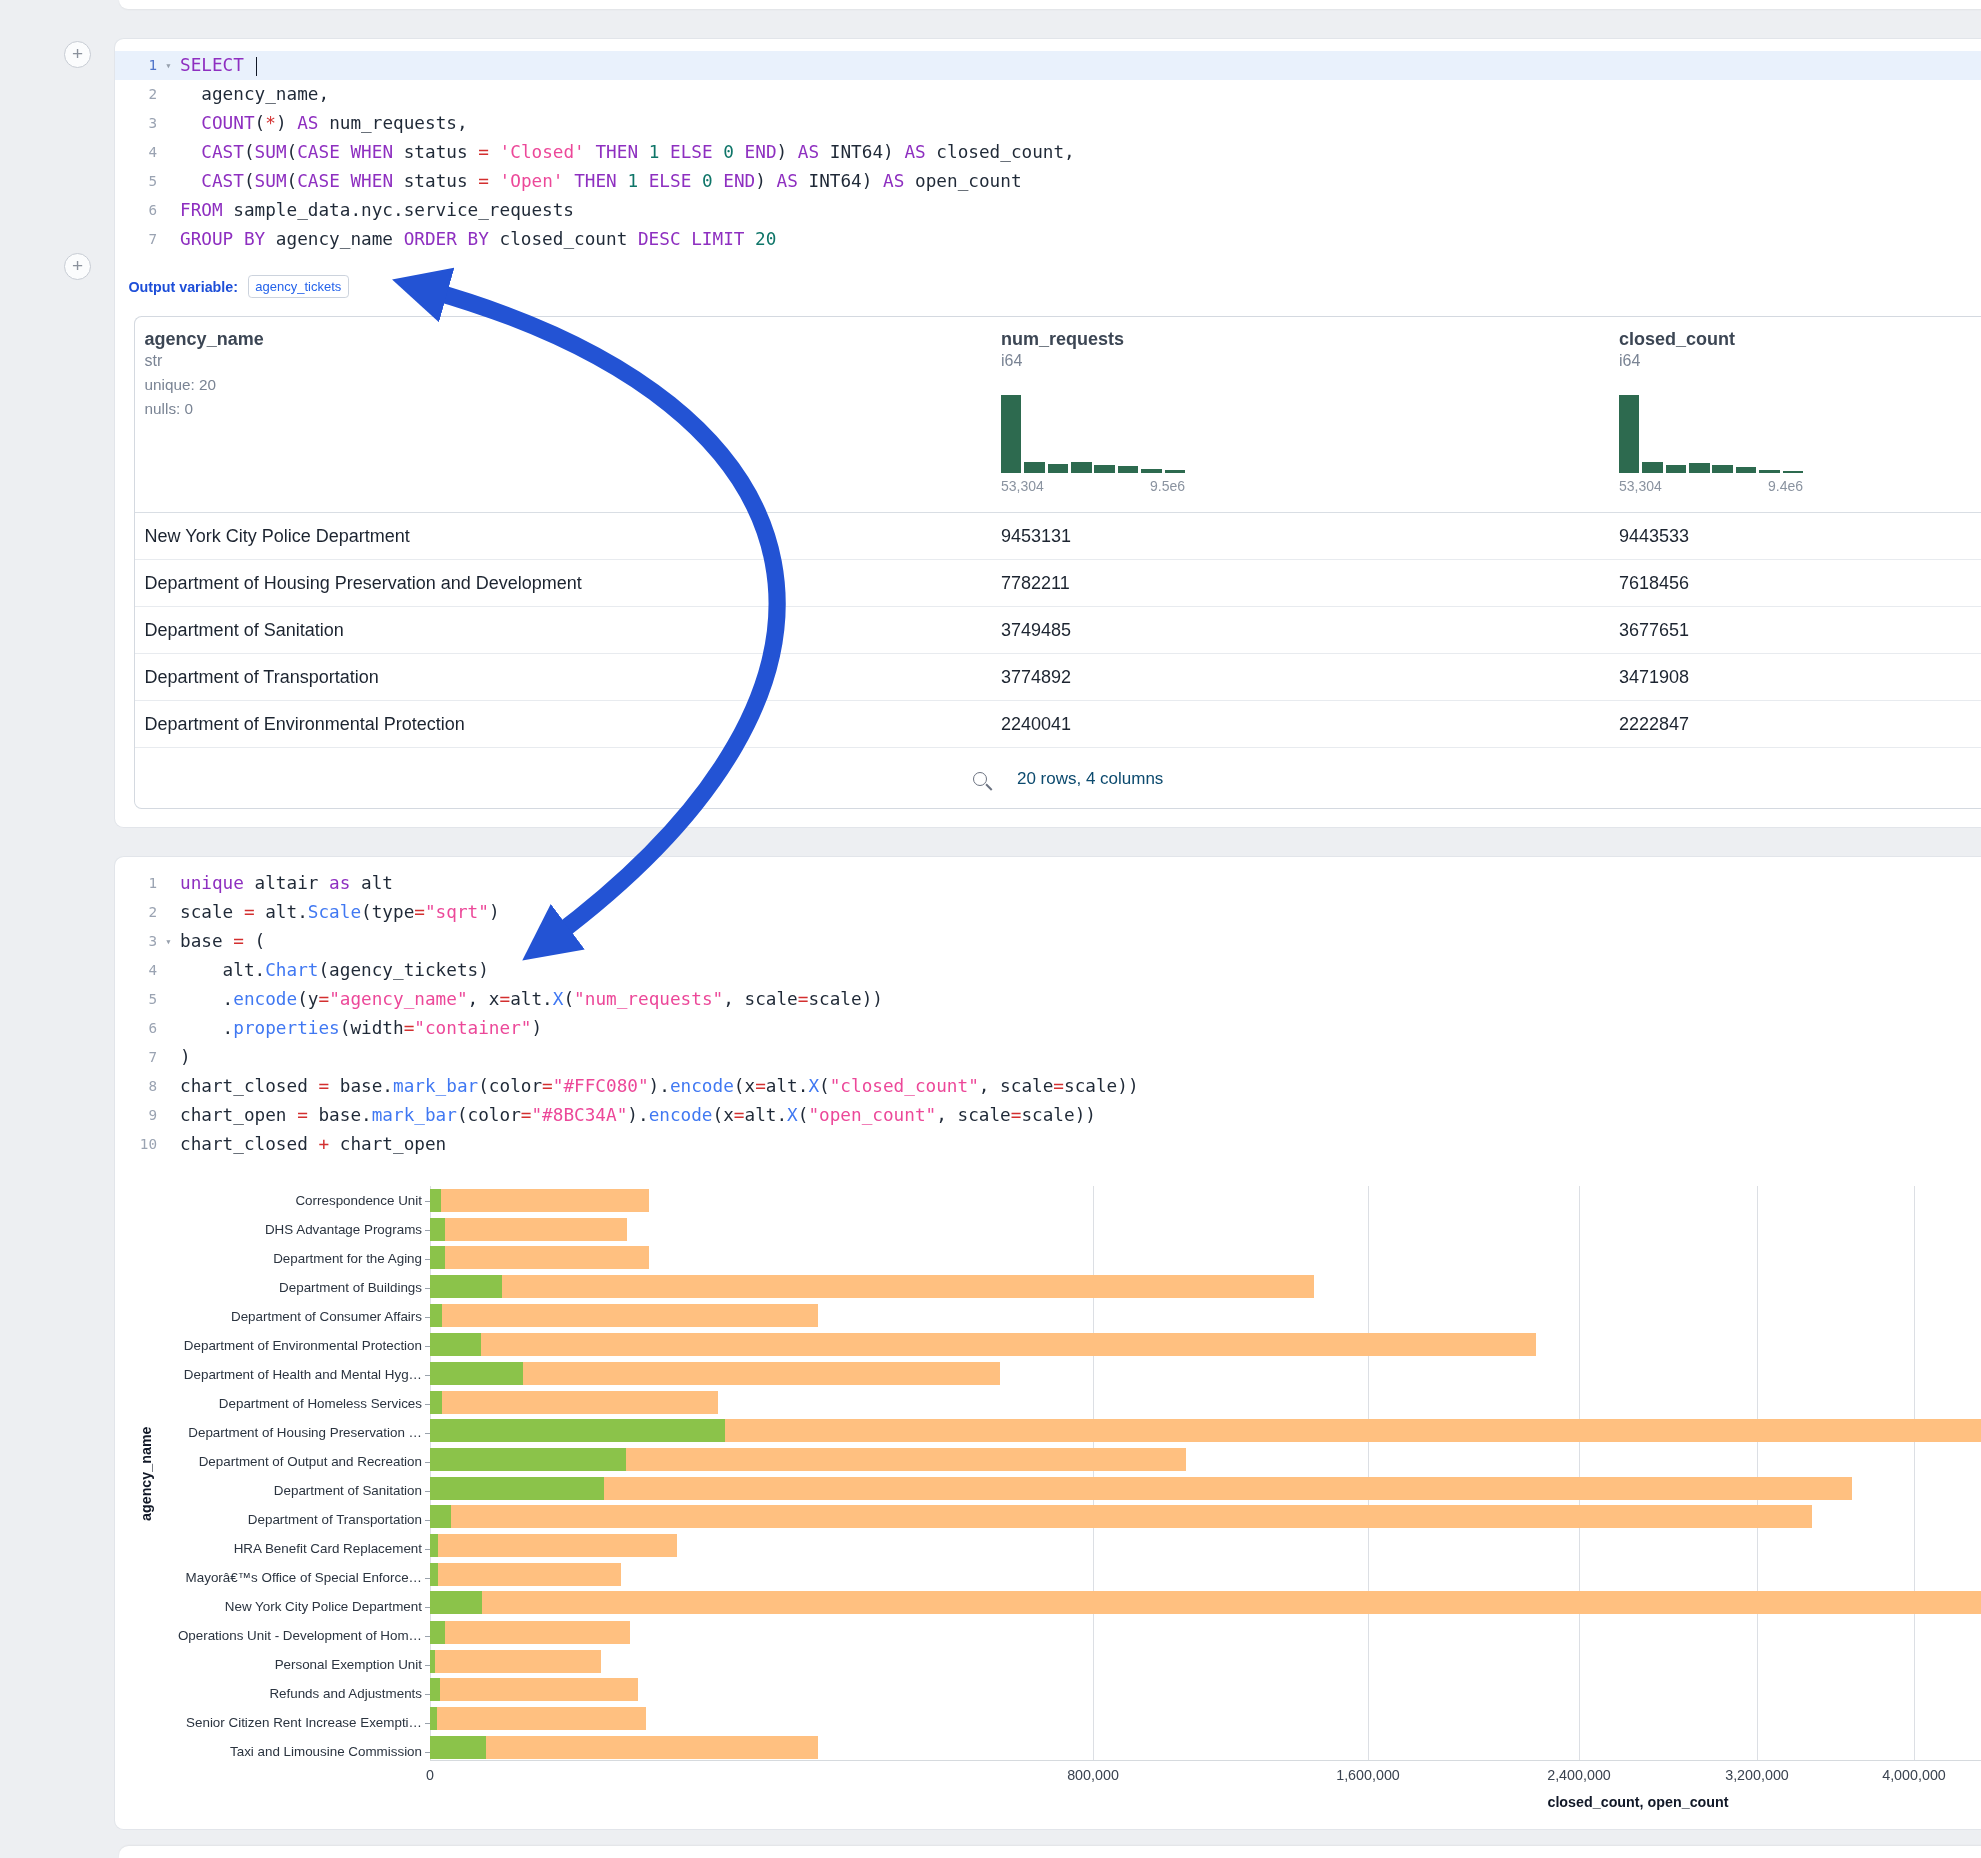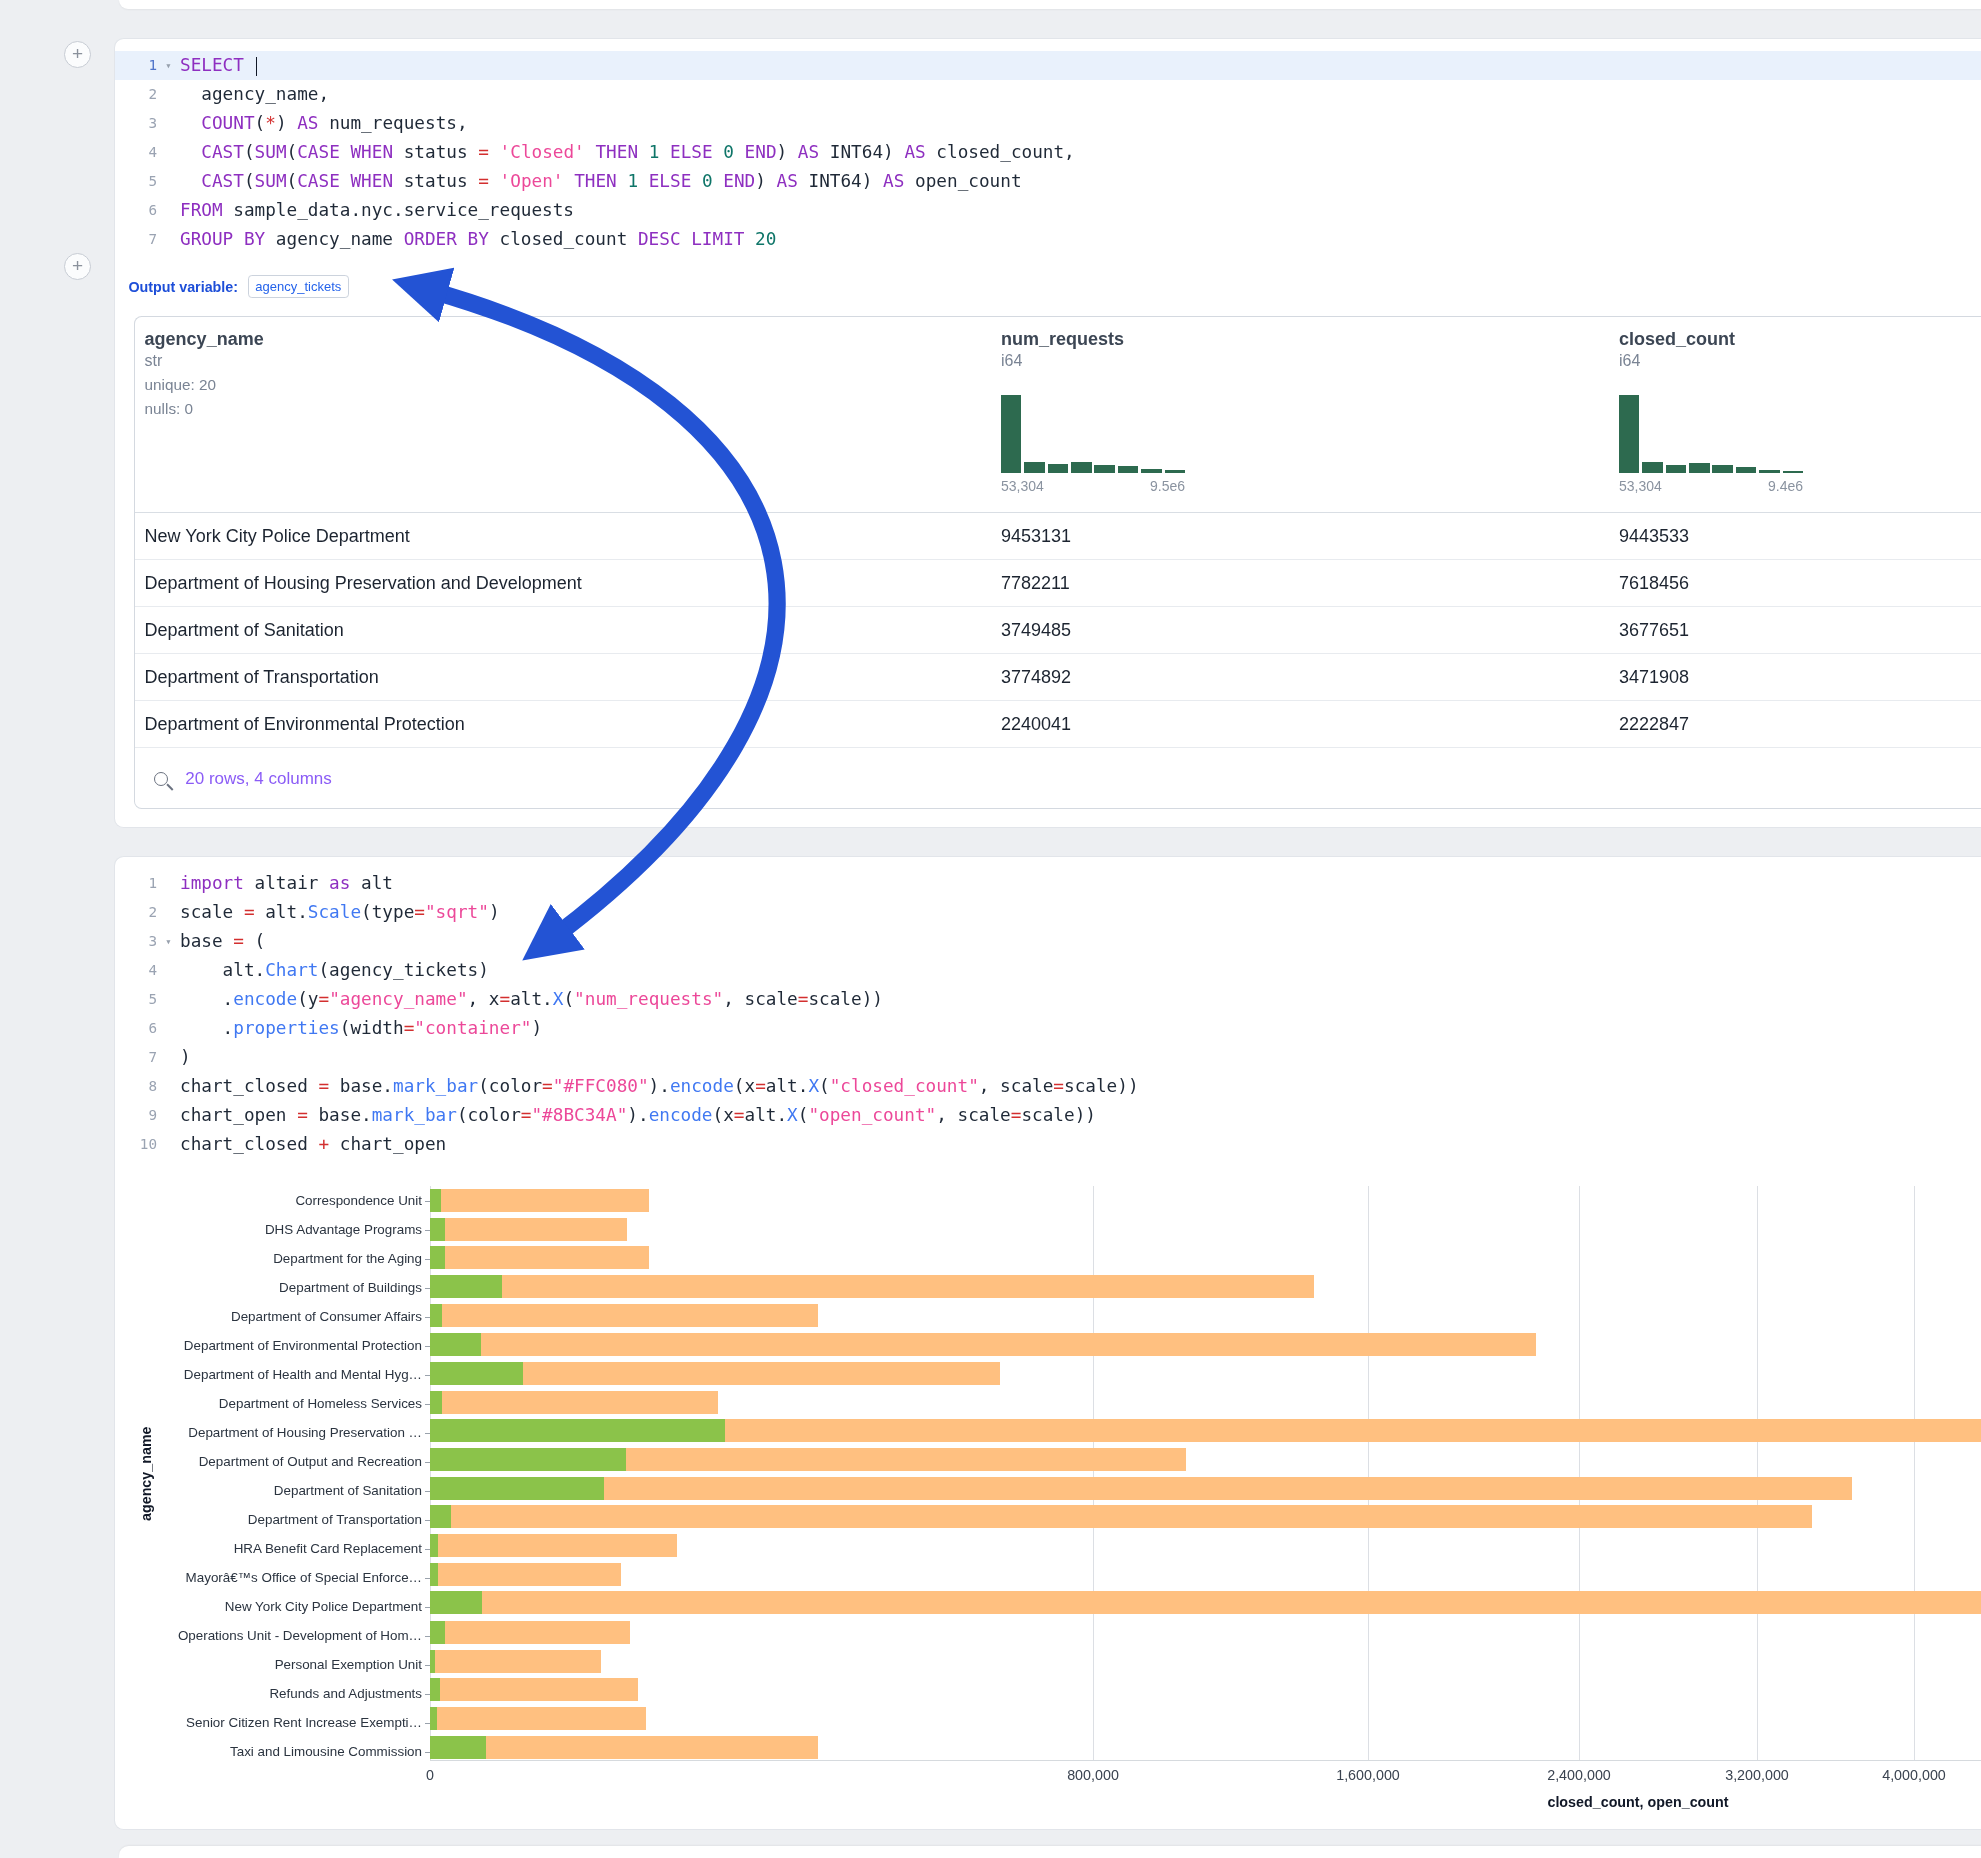--- a/index.html
+++ b/index.html
@@ -50,21 +50,21 @@
   .th-col { position:absolute; top:11.5px; }
   .th-name { font-size:18px; font-weight:bold; color:#3c4654; }
   .th-type { font-size:16px; color:#7a8494; margin-top:2.9px; }
   .th-stat { font-size:15.3px; color:#7a8494; margin-top:5.7px; }
   .th-stat:first-of-type { margin-top:21px; }
   .th-hist { display:flex; align-items:flex-end; gap:2.9px; height:78px; margin-top:25px; width:184px; }
   .hist-bar { flex:1; }
   .hist-labels { display:flex; justify-content:space-between; width:184px; margin-top:4.8px; font-size:14px; color:#8a93a0; }
   .t-row { display:grid; grid-template-columns:866px 618px 1fr; height:47px; align-items:center; border-bottom:1px solid #e8ebef; font-size:18px; color:#1c2430; }
   .t-row > div:first-child { padding-left:9.6px; overflow:hidden; white-space:nowrap; }
-  .t-footer { height:62px; display:flex; align-items:center; padding-left:19px; gap:17px; color:#8b5cf6; font-size:17px; }
+  .t-footer { height:62px; display:flex; align-items:center; padding-left:19px; gap:30px; color:#0c4a6e; font-size:17px;justify-content:center; }
   .search-icon { position:relative; width:14.3px; height:14.3px; border:1.9px solid #6b7280; border-radius:50%; display:inline-block; flex:none; }
   .search-icon::after { content:""; position:absolute; width:7.6px; height:1.9px; background:#6b7280; transform:rotate(45deg); right:-6.7px; bottom:-2.9px; }
 
   
   .y-axis-title { position:absolute; left:23px; top:664px; transform:rotate(-90deg); transform-origin:left top; font-weight:bold; font-size:14.3px; color:#111827; white-space:nowrap; }
   .y-labels { position:absolute; left:53px; top:329px; width:254px; height:575px; }
   .y-label { height:29px; display:flex; align-items:center; justify-content:flex-end; font-size:13.4px; color:#2b3440; position:relative; white-space:nowrap; }
   .y-label::after { content:""; position:absolute; right:-8.6px; width:5.7px; height:1px; background:#9aa2ac; top:50%; }
   .plot { position:absolute; left:315px; top:329px; width:1552px; height:575px; overflow:hidden; border-bottom:1px solid #d6dade; background:#ffffff; }
   .gridline { position:absolute; top:0; bottom:0; width:1px; background:#dcdfe4; }
@@ -175,21 +175,21 @@
         </div>
       <div class="t-footer">
         <span class="search-icon"></span>
         <span>20 rows, 4 columns</span>
       </div>
     </div>
   </section>
 
   <section class="cell cell-py">
     <div class="code-block" id="py-code">
-        <div class="code-line"><span class="gutter-num">1</span><span class="chevron"></span><span class="code-text"><span class="tok-k">import</span><span class="tok-v"> altair </span><span class="tok-k">as</span><span class="tok-v"> alt</span></span></div>
+        <div class="code-line"><span class="gutter-num">1</span><span class="chevron"></span><span class="code-text"><span class="tok-k">unique</span><span class="tok-v"> altair </span><span class="tok-k">as</span><span class="tok-v"> alt</span></span></div>
         <div class="code-line"><span class="gutter-num">2</span><span class="chevron"></span><span class="code-text"><span class="tok-v">scale </span><span class="tok-o">=</span><span class="tok-v"> alt.</span><span class="tok-f">Scale</span><span class="tok-v">(type</span><span class="tok-o">=</span><span class="tok-s">"sqrt"</span><span class="tok-v">)</span></span></div>
         <div class="code-line"><span class="gutter-num">3</span><span class="chevron">▾</span><span class="code-text"><span class="tok-v">base </span><span class="tok-o">=</span><span class="tok-v"> (</span></span></div>
         <div class="code-line"><span class="gutter-num">4</span><span class="chevron"></span><span class="code-text"><span class="tok-v">    alt.</span><span class="tok-f">Chart</span><span class="tok-v">(agency_tickets)</span></span></div>
         <div class="code-line"><span class="gutter-num">5</span><span class="chevron"></span><span class="code-text"><span class="tok-v">    .</span><span class="tok-f">encode</span><span class="tok-v">(y</span><span class="tok-o">=</span><span class="tok-s">"agency_name"</span><span class="tok-v">, x</span><span class="tok-o">=</span><span class="tok-v">alt.</span><span class="tok-f">X</span><span class="tok-v">(</span><span class="tok-s">"num_requests"</span><span class="tok-v">, scale</span><span class="tok-o">=</span><span class="tok-v">scale))</span></span></div>
         <div class="code-line"><span class="gutter-num">6</span><span class="chevron"></span><span class="code-text"><span class="tok-v">    .</span><span class="tok-f">properties</span><span class="tok-v">(width</span><span class="tok-o">=</span><span class="tok-s">"container"</span><span class="tok-v">)</span></span></div>
         <div class="code-line"><span class="gutter-num">7</span><span class="chevron"></span><span class="code-text"><span class="tok-v">)</span></span></div>
         <div class="code-line"><span class="gutter-num">8</span><span class="chevron"></span><span class="code-text"><span class="tok-v">chart_closed </span><span class="tok-o">=</span><span class="tok-v"> base.</span><span class="tok-f">mark_bar</span><span class="tok-v">(color</span><span class="tok-o">=</span><span class="tok-s">"#FFC080"</span><span class="tok-v">).</span><span class="tok-f">encode</span><span class="tok-v">(x</span><span class="tok-o">=</span><span class="tok-v">alt.</span><span class="tok-f">X</span><span class="tok-v">(</span><span class="tok-s">"closed_count"</span><span class="tok-v">, scale</span><span class="tok-o">=</span><span class="tok-v">scale))</span></span></div>
         <div class="code-line"><span class="gutter-num">9</span><span class="chevron"></span><span class="code-text"><span class="tok-v">chart_open </span><span class="tok-o">=</span><span class="tok-v"> base.</span><span class="tok-f">mark_bar</span><span class="tok-v">(color</span><span class="tok-o">=</span><span class="tok-s">"#8BC34A"</span><span class="tok-v">).</span><span class="tok-f">encode</span><span class="tok-v">(x</span><span class="tok-o">=</span><span class="tok-v">alt.</span><span class="tok-f">X</span><span class="tok-v">(</span><span class="tok-s">"open_count"</span><span class="tok-v">, scale</span><span class="tok-o">=</span><span class="tok-v">scale))</span></span></div>
         <div class="code-line"><span class="gutter-num">10</span><span class="chevron"></span><span class="code-text"><span class="tok-v">chart_closed </span><span class="tok-o">+</span><span class="tok-v"> chart_open</span></span></div>
       </div>

